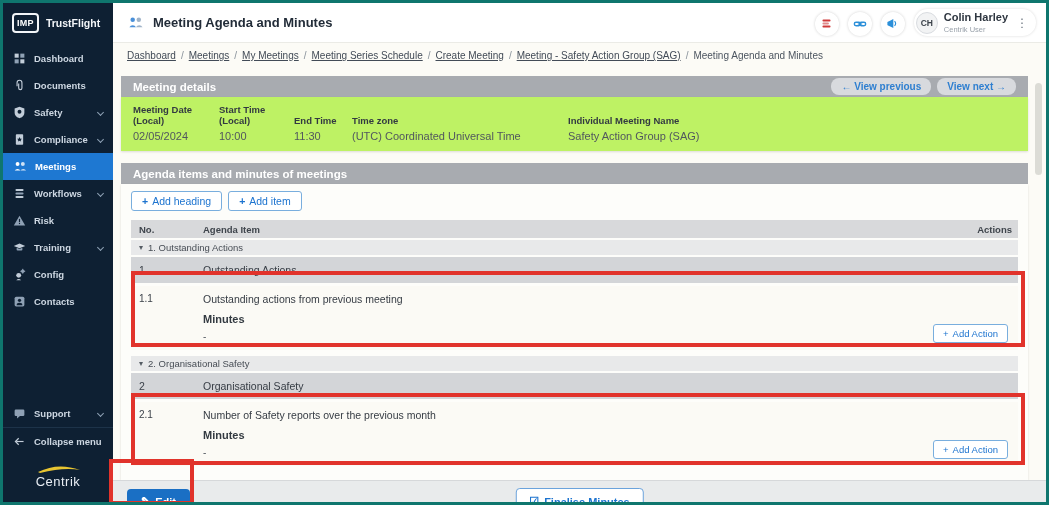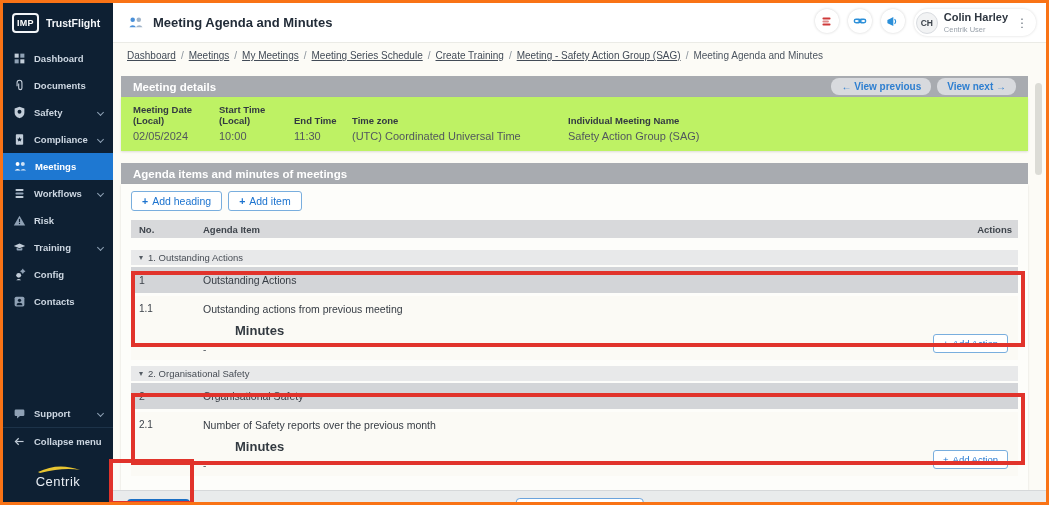--- a/index.html
+++ b/index.html
@@ -1,19 +1,19 @@
 <!DOCTYPE html>
 <html><head>
 <meta charset="utf-8">
 <style>
   * { margin:0; padding:0; box-sizing:border-box; }
   html,body { width:1049px; height:505px; }
   body { font-family:"Liberation Sans", sans-serif; background:#fff; }
 
-  .frame { position:relative; width:1049px; height:505px; border:3px solid #f97316; display:flex; overflow:hidden; background:#fcfbf6; }
+  .frame { position:relative; width:1049px; height:505px; border:3px solid #0f766e; display:flex; overflow:hidden; background:#fcfbf6; }
 
   
   .sidebar { width:110px; background:#0e2033; color:#dde5ee; display:flex; flex-direction:column; flex-shrink:0; }
   .logo-row { display:flex; align-items:center; gap:7px; padding:10px 9px 12px 9px; }
   .logo-badge { border:2px solid #f2f5f8; border-radius:4px; color:#fff; font-size:9px; font-weight:bold; padding:3px 3px; letter-spacing:.3px; }
   .logo-text { font-size:10.5px; font-weight:bold; color:#f2f5f8; }
   .nav { display:flex; flex-direction:column; }
   .nav-item { display:flex; align-items:center; gap:8px; padding:7px 10px; font-size:9.5px; font-weight:bold; color:#cdd7e2; cursor:pointer; position:relative; }
   .nav-item svg { flex-shrink:0; }
   .nav-item.active { background:#1e78d2; color:#fff; }
@@ -22,21 +22,21 @@
   .nav-divider { border-top:1px solid #1d3349; }
   .centrik { text-align:center; padding:10px 0 12px 0; }
   .centrik .swoosh { display:block; margin:0 auto -2px auto; }
   .centrik .brand { color:#e8edf3; font-size:13px; letter-spacing:.5px;margin-top:7px; }
 
   
   .main { flex:1; display:flex; flex-direction:column; min-width:0; }
 
   .topbar { height:40px; background:#fff; border-bottom:1px solid #ebebe6; display:flex; align-items:center; padding:0 10px 0 14px; flex-shrink:0; }
   .page-title { font-size:13px; font-weight:bold; color:#222c38; margin-left:9px; }
-  .topbar-right { margin-left:auto; display:flex; align-items:flex-start; gap:9px; }
+  .topbar-right { margin-left:auto; display:flex; align-items:flex-end; gap:9px; }
   .round-btn { width:24px; height:24px; border-radius:50%; background:#fff; box-shadow:0 0 3px rgba(0,0,0,.18); display:flex; align-items:center; justify-content:center; cursor:pointer; }
   .user-chip { display:flex; align-items:center; gap:6px; background:#fff; border-radius:14px; box-shadow:0 0 3px rgba(0,0,0,.15); padding:2px 6px 2px 2px; cursor:pointer; }
   .avatar { width:22px; height:22px; border-radius:50%; background:#f2f3f4; border:1px solid #d9dce0; color:#3c434b; font-size:8.5px; font-weight:bold; display:flex; align-items:center; justify-content:center; }
   .user-name { font-size:11px; font-weight:bold; color:#2e3640; line-height:1.2; }
   .user-role { font-size:7.5px; color:#9aa2ab; line-height:1.2; }
   .kebab { color:#6b7franchise; color:#6d7680; font-size:12px; padding:0 2px; cursor:pointer; }
 
   .breadcrumb { height:25px; display:flex; align-items:center; gap:5px; padding:0 14px; font-size:10px; color:#4c5560; background:#fcfbf6; flex-shrink:0; white-space:nowrap; }
   .breadcrumb a { color:#424b57; text-decoration:underline; cursor:pointer; }
   .crumb-sep { color:#8b939c; }
@@ -54,33 +54,33 @@
   .field .lab { font-size:9.5px; font-weight:bold; color:#333a41; margin-bottom:4px; }
   .field .val { font-size:11px; color:#51575e; }
 
   .agenda-gap { height:12px; }
   .agenda-panel { background:#fdfdfa; box-shadow:0 1px 2px rgba(0,0,0,.12); padding:7px 10px 8px 10px; }
   .add-btn-row { display:flex; gap:6px; margin-bottom:9px; }
   .blue-outline-btn { background:#fff; border:1px solid #79aede; color:#1c73cf; border-radius:3px; font-size:10.5px; padding:3px 10px; cursor:pointer; font-family:inherit; display:inline-flex; align-items:center; gap:4px; }
   .blue-outline-btn .plus { font-weight:bold; }
 
   .tbl { font-size:10.5px; color:#3c424a; }
-  .t-head { display:flex; background:#d8d9db; height:18px; align-items:center; font-size:9.5px; font-weight:bold; color:#3f454c; margin-bottom:12px; }
+  .t-head { display:flex; background:#d8d9db; height:18px; align-items:center; font-size:9.5px; font-weight:bold; color:#3f454c; margin-bottom:2px; }
   .col-no { width:72px; padding-left:8px; flex-shrink:0; }
   .col-title { flex:1; }
   .col-actions { width:60px; text-align:right; padding-right:6px; }
   .t-group { display:flex; align-items:center; background:#e8e9ea; height:15px; font-size:9.5px; color:#474d55; padding-left:8px; gap:5px; margin-bottom:2px; cursor:pointer; }
   .t-group .caret { font-size:8px; color:#555c64; }
   .t-row { display:flex; background:#d3d5d8; height:26px; align-items:center; margin-bottom:3px; }
   .t-row .col-title { font-size:10.5px; color:#363c44; }
   .t-detail { display:flex; background:#fbfaf5; height:64px; margin-bottom:6px; position:relative; }
   .t-detail .col-no { padding-top:7px; font-size:10px; }
   .det-body { flex:1; padding-top:7px; }
   .det-title { font-size:10.5px; color:#363c44; }
-  .det-min-label { font-size:13px; font-weight:bold; color:#333a41; margin-top:8px;margin-left:32px; }
+  .det-min-label { font-size:11px; font-weight:bold; color:#333a41; margin-top:8px; }
   .det-min-val { font-size:10px; color:#555b62; margin-top:6px; }
   .add-action-btn { position:absolute; right:10px; bottom:7px; background:#fff; border:1px solid #79aede; color:#1c73cf; border-radius:3px; font-size:9.5px; padding:3px 9px; cursor:pointer; font-family:inherit; display:inline-flex; gap:4px; align-items:center; }
 
   .footerbar { height:42px; background:#e9ebec; border-top:1px solid #d6d8da; display:flex; align-items:center; padding:0 14px; flex-shrink:0; position:relative; }
   .edit-btn { background:#1a6fc4; color:#fff; border:none; border-radius:4px; font-size:11px; font-weight:bold; padding:6px 14px; cursor:pointer; font-family:inherit; display:inline-flex; gap:5px; align-items:center; }
   .finalise-btn { position:absolute; left:50%; transform:translateX(-50%); background:#fff; border:1px solid #6ba3dc; color:#1c73cf; border-radius:4px; font-size:11px; font-weight:bold; padding:6px 13px; cursor:pointer; font-family:inherit; display:inline-flex; gap:5px; align-items:center; }
 
   
   .anno { position:absolute; border:4px solid #e1332b; pointer-events:none; z-index:50; }
   .anno-1 { left:128px; top:268px; width:894px; height:76px; }
@@ -254,21 +254,21 @@
 
     <div class="breadcrumb">
       <a>Dashboard</a>
       <span class="crumb-sep">/</span>
       <a>Meetings</a>
       <span class="crumb-sep">/</span>
       <a>My Meetings</a>
       <span class="crumb-sep">/</span>
       <a>Meeting Series Schedule</a>
       <span class="crumb-sep">/</span>
-      <a>Create Training</a>
+      <a>Create Meeting</a>
       <span class="crumb-sep">/</span>
       <a>Meeting - Safety Action Group (SAG)</a>
       <span class="crumb-sep">/</span>
       <span class="crumb-current">Meeting Agenda and Minutes</span>
     </div>
 
     <div class="content">
 
       <div class="sec-header">
         <span>Meeting details</span>

